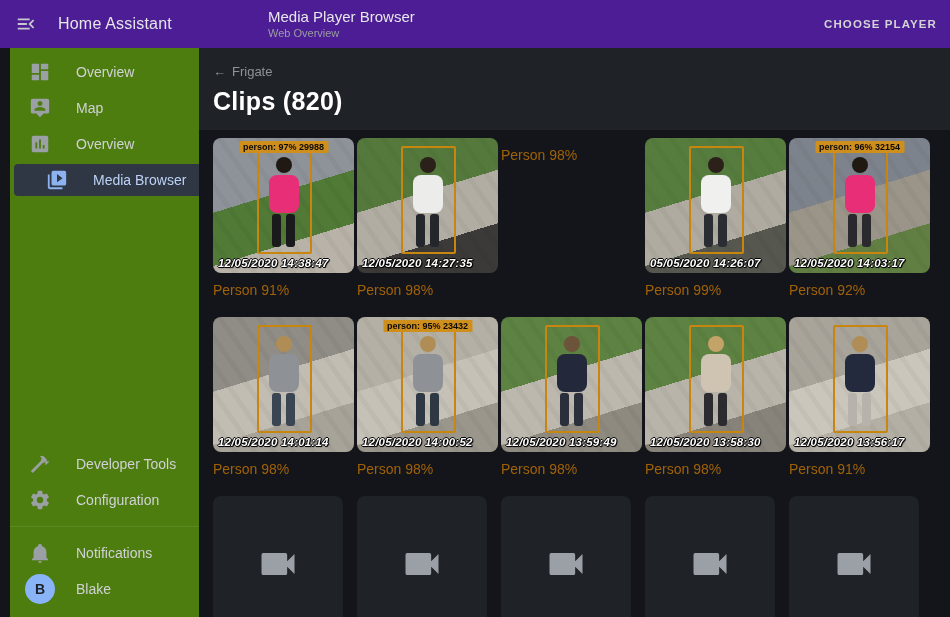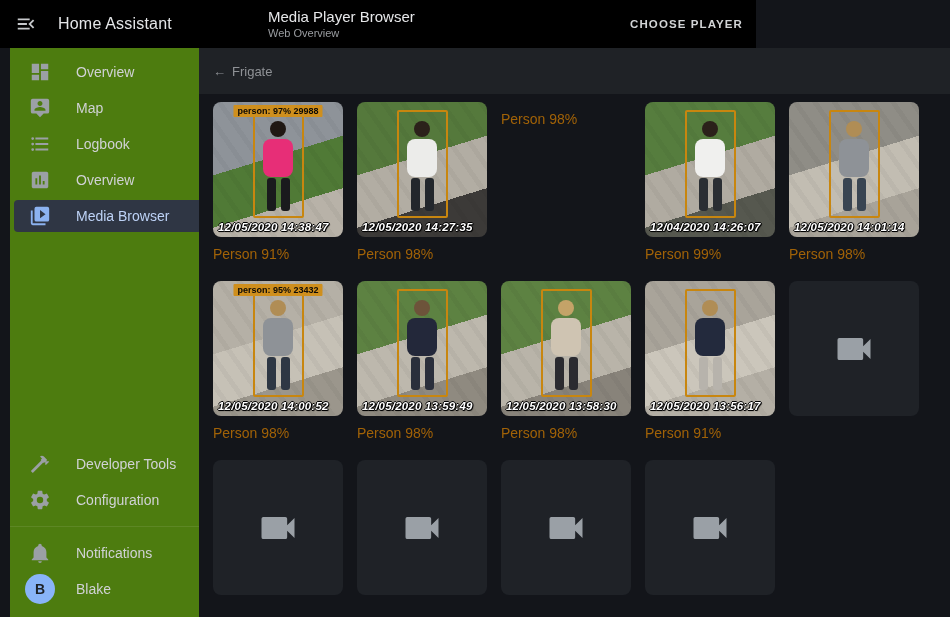--- a/index.html
+++ b/index.html
@@ -1,60 +1,60 @@
 <!DOCTYPE html>
 <html><head>
 <meta charset="utf-8">
 <style>
   * { margin:0; padding:0; box-sizing:border-box; }
   html,body { width:950px; height:617px; overflow:hidden; background:#13151a;
     font-family:"Liberation Sans", sans-serif; }
 
   
-  .app-bar { position:absolute; top:0; left:0; width:756px; height:48px;
-    background:#000000; display:flex; align-items:center; z-index:5; }
+  .app-bar { position:absolute; top:0; left:0; width:950px; height:48px;
+    background:#4c1d95; display:flex; align-items:center; z-index:5; }
   .app-bar-left { width:199px; display:flex; align-items:center; flex:0 0 auto; }
   .menu-btn { width:40px; height:40px; margin-left:6px; border:none; background:transparent;
     color:#c7c9cc; display:flex; align-items:center; justify-content:center; cursor:pointer; }
   .app-title { color:#e4e6e8; font-size:16px; margin-left:12px; letter-spacing:.2px; }
   .hdr-block { margin-left:69px; line-height:1.15; }
   .hdr-title { color:#e6e7e9; font-size:15px; }
   .hdr-sub { color:#9a9da1; font-size:11px; margin-top:2px; }
   .choose-player { margin-left:auto; margin-right:13px; background:transparent; border:none;
     color:#d2d4d6; font-size:11.5px; font-weight:bold; letter-spacing:1.1px; cursor:pointer;
     font-family:"Liberation Sans", sans-serif; }
 
   
   .sidebar { position:absolute; top:48px; left:10px; width:199px; height:569px;
     background:#4d7c0f; display:flex; flex-direction:column; padding:6px 0 10px; }
   .side-item { height:32px; margin:2px 4px; border-radius:4px; display:flex; align-items:center;
     cursor:pointer; color:#d0d2d5; font-size:14px; }
   .side-item .ico { width:24px; height:24px; margin:0 24px 0 14px; color:#9ba0a5;
     display:flex; align-items:center; justify-content:center; flex:0 0 auto; }
-  .side-item.selected { background:#2f3644; color:#bdd2f6; }
+  .side-item.selected { background:#2f3644; color:#bdd2f6;padding-left:17px; }
   .side-item.selected .ico { color:#8cb2f0; }
   .side-spacer { flex:1 1 auto; }
   .side-divider { height:1px; background:rgba(255,255,255,.09); margin:8px 0 8px 0; }
   .avatar { width:30px; height:30px; border-radius:50%; margin:0 21px 0 11px;
     display:flex; align-items:center; justify-content:center; font-size:14px; font-weight:bold;
     flex:0 0 auto; }
 
   
   .content { position:absolute; top:48px; left:199px; width:751px; height:569px;
     background:#13151a; overflow:hidden; }
   .content-header { background:#1f2226; padding:14px 0 14px 14px; }
   .breadcrumb { display:inline-flex; align-items:center; gap:6px; color:#8f9296;
     font-size:13px; cursor:pointer; background:transparent; border:none;
     font-family:"Liberation Sans", sans-serif; }
   .page-title { color:#ffffff; font-size:25px; font-weight:bold; margin-top:7px; letter-spacing:.3px; }
 
   .grid { padding:8px 31px 0 14px; display:grid; grid-template-columns:repeat(5,130px);
     column-gap:14px; row-gap:19px; }
   .card { width:130px; cursor:pointer; }
-  .thumb { position:relative; width:130px; height:135px; border-radius:8px; overflow:hidden;
+  .thumb { position:relative; width:141px; height:135px; border-radius:8px; overflow:hidden;
     background:linear-gradient(163deg, var(--c1) 0%, var(--c1) 42%, var(--c2) 42%,
       var(--c2) 72%, var(--c3) 72%, var(--c3) 100%); }
   .thumb::before { content:""; position:absolute; inset:0;
     background:repeating-linear-gradient(55deg, rgba(0,0,0,.10) 0 5px, rgba(0,0,0,0) 5px 16px);
     opacity:.35; }
   .figure { position:absolute; left:50%; top:14%; transform:translateX(-50%); width:40px;
     display:flex; flex-direction:column; align-items:center; }
   .figure .head { width:16px; height:16px; border-radius:50%; background:var(--hair,#2d241c); }
   .figure .torso { width:30px; height:38px; border-radius:8px; margin-top:2px; background:var(--shirt,#ddd); }
   .figure .legs { display:flex; gap:5px; margin-top:1px; }
@@ -108,28 +108,20 @@
     <span class="ico">
       <svg width="22" height="22" viewBox="0 0 24 24" fill="currentColor">
           <path d="M20,2H4A2,2 0 0,0 2,4V16A2,2 0 0,0 4,18H8L12,22L16,18H20A2,2 0 0,0 22,16V4A2,2 0 0,0 20,2M12,4.3C13.5,4.3 14.7,5.5 14.7,7C14.7,8.5 13.5,9.7 12,9.7C10.5,9.7 9.3,8.5 9.3,7C9.3,5.5 10.5,4.3 12,4.3M18,15H6V14.1C6,12.1 10,11 12,11C14,11 18,12.1 18,14.1V15Z"></path>
         </svg>
     </span>
     <span>Map</span>
   </div>
   <div class="side-item">
     <span class="ico">
       <svg width="22" height="22" viewBox="0 0 24 24" fill="currentColor">
-          <path d="M7,5H21V7H7V5M7,13V11H21V13H7M4,4.5A1.5,1.5 0 0,1 5.5,6A1.5,1.5 0 0,1 4,7.5A1.5,1.5 0 0,1 2.5,6A1.5,1.5 0 0,1 4,4.5M4,10.5A1.5,1.5 0 0,1 5.5,12A1.5,1.5 0 0,1 4,13.5A1.5,1.5 0 0,1 2.5,12A1.5,1.5 0 0,1 4,10.5M7,19V17H21V19H7M4,16.5A1.5,1.5 0 0,1 5.5,18A1.5,1.5 0 0,1 4,19.5A1.5,1.5 0 0,1 2.5,18A1.5,1.5 0 0,1 4,16.5Z"></path>
-        </svg>
-    </span>
-    <span>Logbook</span>
-  </div>
-  <div class="side-item">
-    <span class="ico">
-      <svg width="22" height="22" viewBox="0 0 24 24" fill="currentColor">
           <path d="M19,3H5C3.9,3 3,3.9 3,5V19C3,20.1 3.9,21 5,21H19C20.1,21 21,20.1 21,19V5C21,3.9 20.1,3 19,3M9,17H7V10H9V17M13,17H11V7H13V17M17,17H15V13H17V17Z"></path>
         </svg>
     </span>
     <span>Overview</span>
   </div>
   <div class="side-item selected">
     <span class="ico">
       <svg width="22" height="22" viewBox="0 0 24 24" fill="currentColor">
           <path d="M4,6H2V20A2,2 0 0,0 4,22H18V20H4V6M20,2H8A2,2 0 0,0 6,4V16A2,2 0 0,0 8,18H20A2,2 0 0,0 22,16V4A2,2 0 0,0 20,2M12,14.5V5.5L18,10L12,14.5Z"></path>
         </svg>
@@ -171,20 +163,21 @@
     <span>Blake</span>
   </div>
 </nav>
 
 <main class="content">
   <div class="content-header">
     <button class="breadcrumb">
       <span>←</span>
       <span>Frigate</span>
     </button>
+    <div class="page-title">Clips (820)</div>
   </div>
 
   <div class="grid">
 
     <div class="card">
       <div class="thumb" style="--c1:#8e9399;--c2:#507a36;--c3:#b8b2a8;--shirt:#e72e77;--pants:#1a1a1d;--hair:#201813">
         <div class="figure">
             <div class="head"></div>
             <div class="torso"></div>
             <div class="legs">
@@ -225,25 +218,41 @@
         <div class="figure">
             <div class="head"></div>
             <div class="torso"></div>
             <div class="legs">
               <i></i>
               <i></i>
             </div>
           </div>
         <div class="bbox"></div>
 
-        <div class="ts">12/04/2020 14:26:07</div>
+        <div class="ts">05/05/2020 14:26:07</div>
       </div>
       <div class="caption">Person 99%</div>
     </div>
 
+    <div class="card">
+      <div class="thumb" style="--c1:#7d838c;--c2:#9b9589;--c3:#617f42;--shirt:#e72e77;--pants:#2a2a2e;--hair:#201813">
+        <div class="figure">
+            <div class="head"></div>
+            <div class="torso"></div>
+            <div class="legs">
+              <i></i>
+              <i></i>
+            </div>
+          </div>
+        <div class="bbox"></div>
+        <div class="detect-label">person: 96% 32154</div>
+        <div class="ts">12/05/2020 14:03:17</div>
+      </div>
+      <div class="caption">Person 92%</div>
+    </div>
 
     <div class="card">
       <div class="thumb" style="--c1:#8f8d86;--c2:#c2bdb2;--c3:#a8a399;--shirt:#8e9297;--pants:#394552;--hair:#b08d55">
         <div class="figure">
             <div class="head"></div>
             <div class="torso"></div>
             <div class="legs">
               <i></i>
               <i></i>
             </div>

